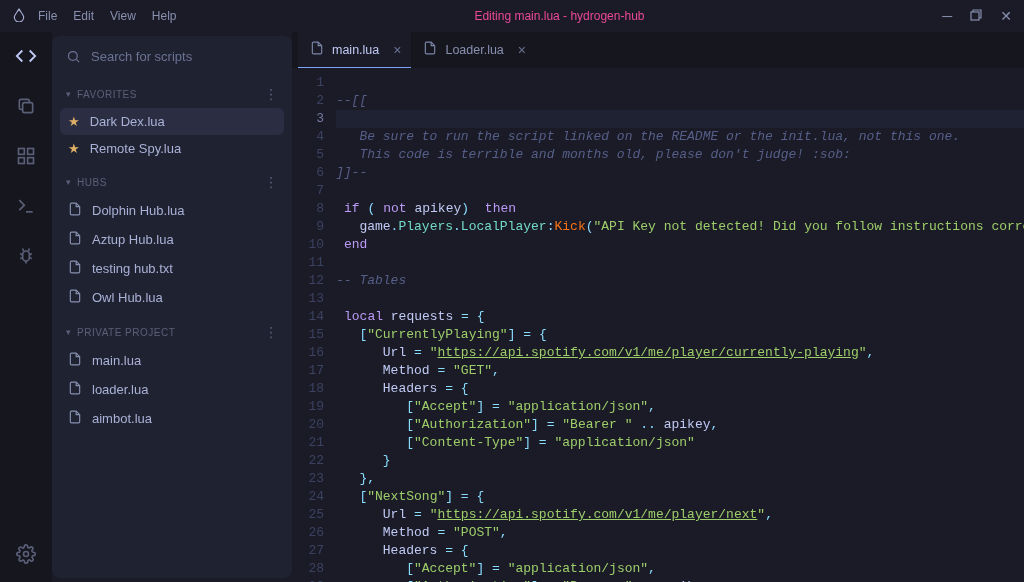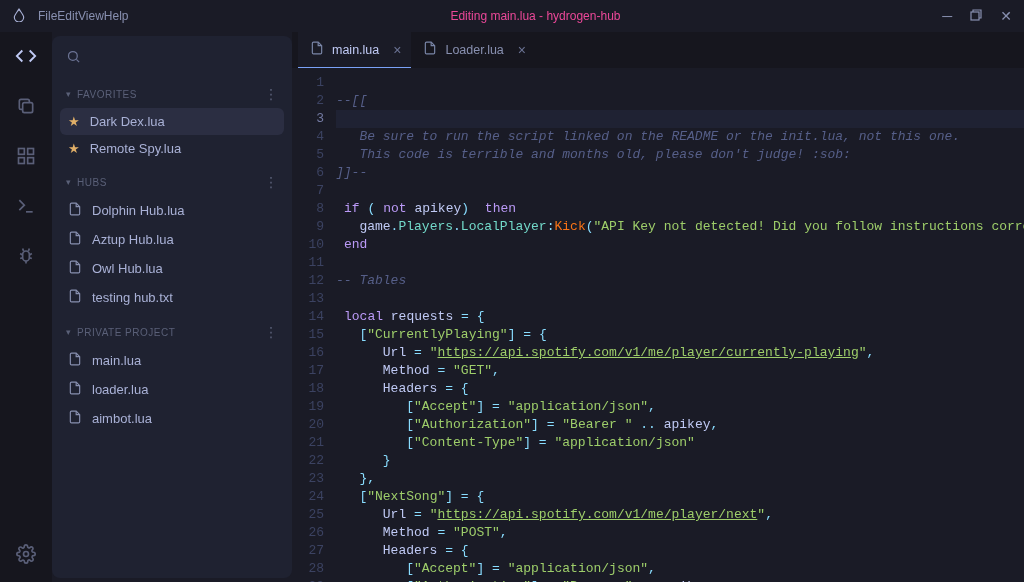--- a/index.html
+++ b/index.html
@@ -1,21 +1,21 @@
 <!DOCTYPE html>
 <html><head>
 <meta charset="utf-8">
 <style>
   * { margin: 0; padding: 0; box-sizing: border-box; }
   html, body { width: 1024px; height: 582px; overflow: hidden; background: #1a1b26; font-family: -apple-system, BlinkMacSystemFont, "Segoe UI", sans-serif; color: #a9b1d6; }
   body { display: flex; flex-direction: column; }
 
   .titlebar { height: 32px; display: flex; align-items: center; padding: 0 12px; font-size: 12px; color: #8890b0; }
   .titlebar .drop-icon { margin-right: 12px; color: #a9b1d6; }
-  .titlebar .menus { display: flex; }
+  .titlebar .menus { display: flex; gap: 16px; }
   .titlebar .menus span { cursor: pointer; }
   .titlebar .title { flex: 1; text-align: center; color: #ec4899; }
   .titlebar .win-controls { display: flex; gap: 18px; align-items: center; }
   .titlebar .win-controls span { cursor: pointer; font-size: 14px; line-height: 1; }
 
   .main { flex: 1; display: flex; min-height: 0; }
 
   .activitybar { width: 52px; background: #16161e; display: flex; flex-direction: column; align-items: center; padding-top: 10px; gap: 22px; }
   .activitybar .act-item { width: 28px; height: 28px; display: flex; align-items: center; justify-content: center; color: #5a5f78; cursor: pointer; }
   .activitybar .act-item.active { color: #c0caf5; }
@@ -134,20 +134,21 @@
         </svg>
     </div>
   </div>
 
   <div class="sidebar">
     <div class="search-row">
       <svg width="15" height="15" viewBox="0 0 24 24" fill="none" stroke="currentColor" stroke-width="2">
           <circle cx="11" cy="11" r="7"></circle>
           <line x1="21" y1="21" x2="16.65" y2="16.65"></line>
         </svg>
+      <input type="text" placeholder="Search for scripts" style="">
     </div>
 
     <div class="section">
       <div class="section-header">
         <span class="chev">▾</span>
         <span>FAVORITES</span>
         <span class="more">⋮</span>
       </div>
       <div class="tree" id="tree-favorites">
           <div class="tree-item selected">
@@ -180,28 +181,28 @@
                 <path d="M14 2H6a2 2 0 0 0-2 2v16a2 2 0 0 0 2 2h12a2 2 0 0 0 2-2V8z"></path>
                 <polyline points="14 2 14 8 20 8"></polyline>
               </svg></span>
             <span>Aztup Hub.lua</span>
           </div>
           <div class="tree-item">
             <span class="file-ico"><svg width="14" height="14" viewBox="0 0 24 24" fill="none" stroke="currentColor" stroke-width="2">
                 <path d="M14 2H6a2 2 0 0 0-2 2v16a2 2 0 0 0 2 2h12a2 2 0 0 0 2-2V8z"></path>
                 <polyline points="14 2 14 8 20 8"></polyline>
               </svg></span>
+            <span>testing hub.txt</span>
+          </div>
+          <div class="tree-item">
+            <span class="file-ico"><svg width="14" height="14" viewBox="0 0 24 24" fill="none" stroke="currentColor" stroke-width="2">
+                <path d="M14 2H6a2 2 0 0 0-2 2v16a2 2 0 0 0 2 2h12a2 2 0 0 0 2-2V8z"></path>
+                <polyline points="14 2 14 8 20 8"></polyline>
+              </svg></span>
             <span>Owl Hub.lua</span>
-          </div>
-          <div class="tree-item">
-            <span class="file-ico"><svg width="14" height="14" viewBox="0 0 24 24" fill="none" stroke="currentColor" stroke-width="2">
-                <path d="M14 2H6a2 2 0 0 0-2 2v16a2 2 0 0 0 2 2h12a2 2 0 0 0 2-2V8z"></path>
-                <polyline points="14 2 14 8 20 8"></polyline>
-              </svg></span>
-            <span>testing hub.txt</span>
           </div>
         </div>
     </div>
 
     <div class="section">
       <div class="section-header">
         <span class="chev">▾</span>
         <span>PRIVATE PROJECT</span>
         <span class="more">⋮</span>
       </div>

